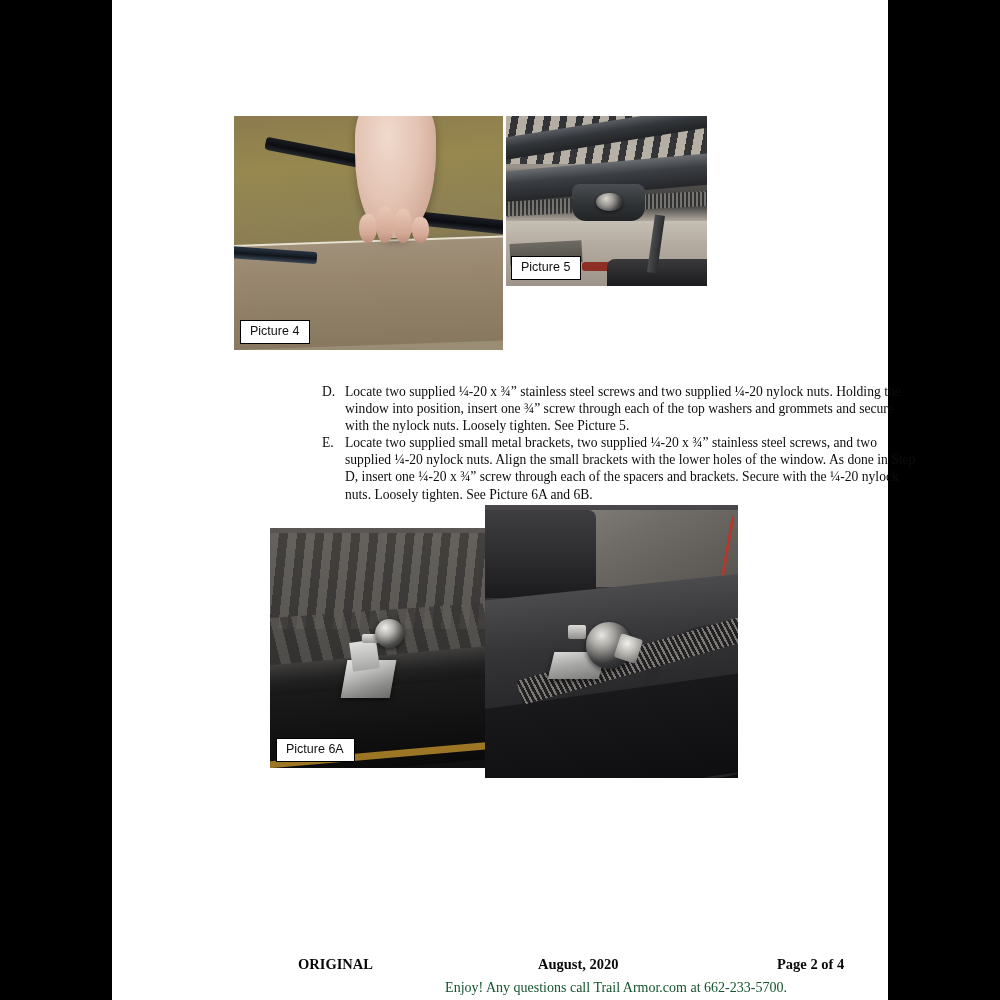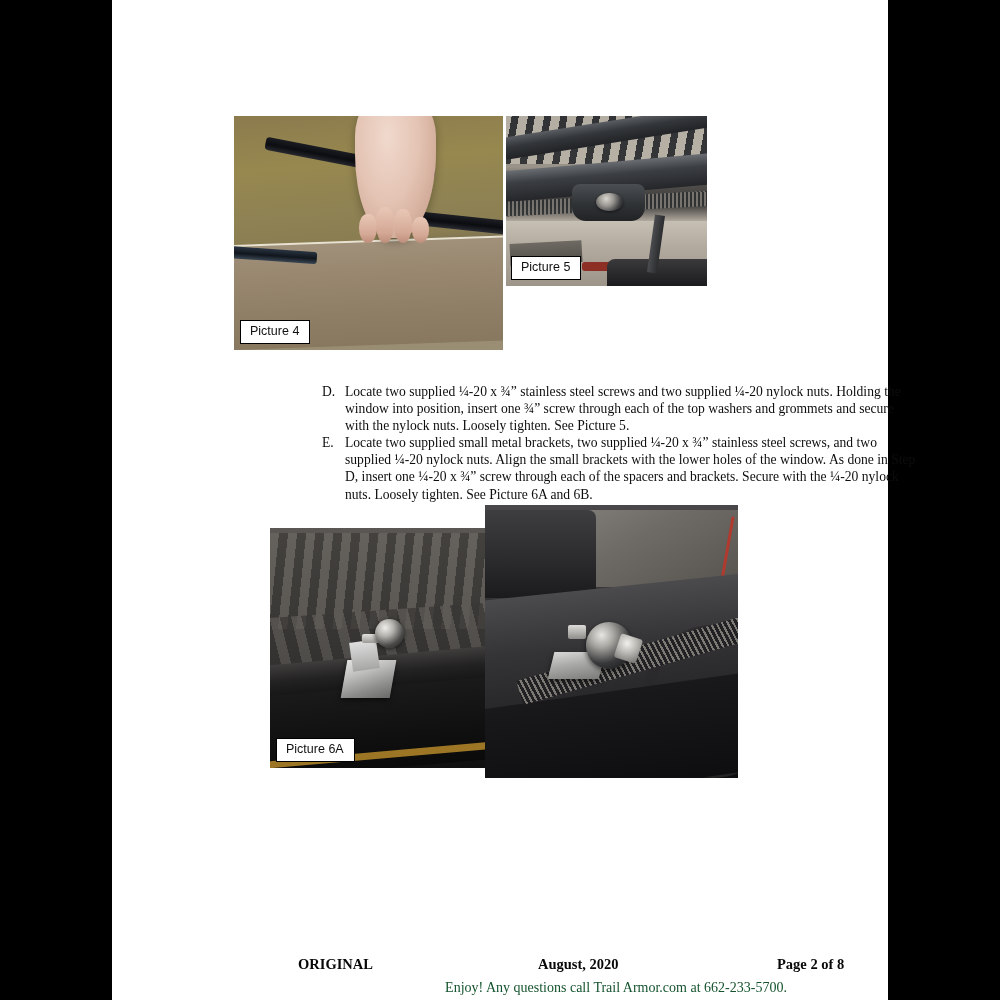--- a/index.html
+++ b/index.html
@@ -427,19 +427,19 @@
         <div class="p6b-bolt"></div>
         <div class="p6b-nut"></div>
       </div>
 
     </div>
 
     <div id="footer">
       <div id="footer-row">
         <span id="f-original">ORIGINAL</span>
         <span id="f-date">August, 2020</span>
-        <span id="f-page">Page 2 of 8</span>
+        <span id="f-page">Page 2 of 4</span>
       </div>
       <div id="footer-line2">Enjoy!  Any questions call Trail Armor.com at 662-233-5700.</div>
     </div>
 
   </div>
 </div>
 
 </body></html>

